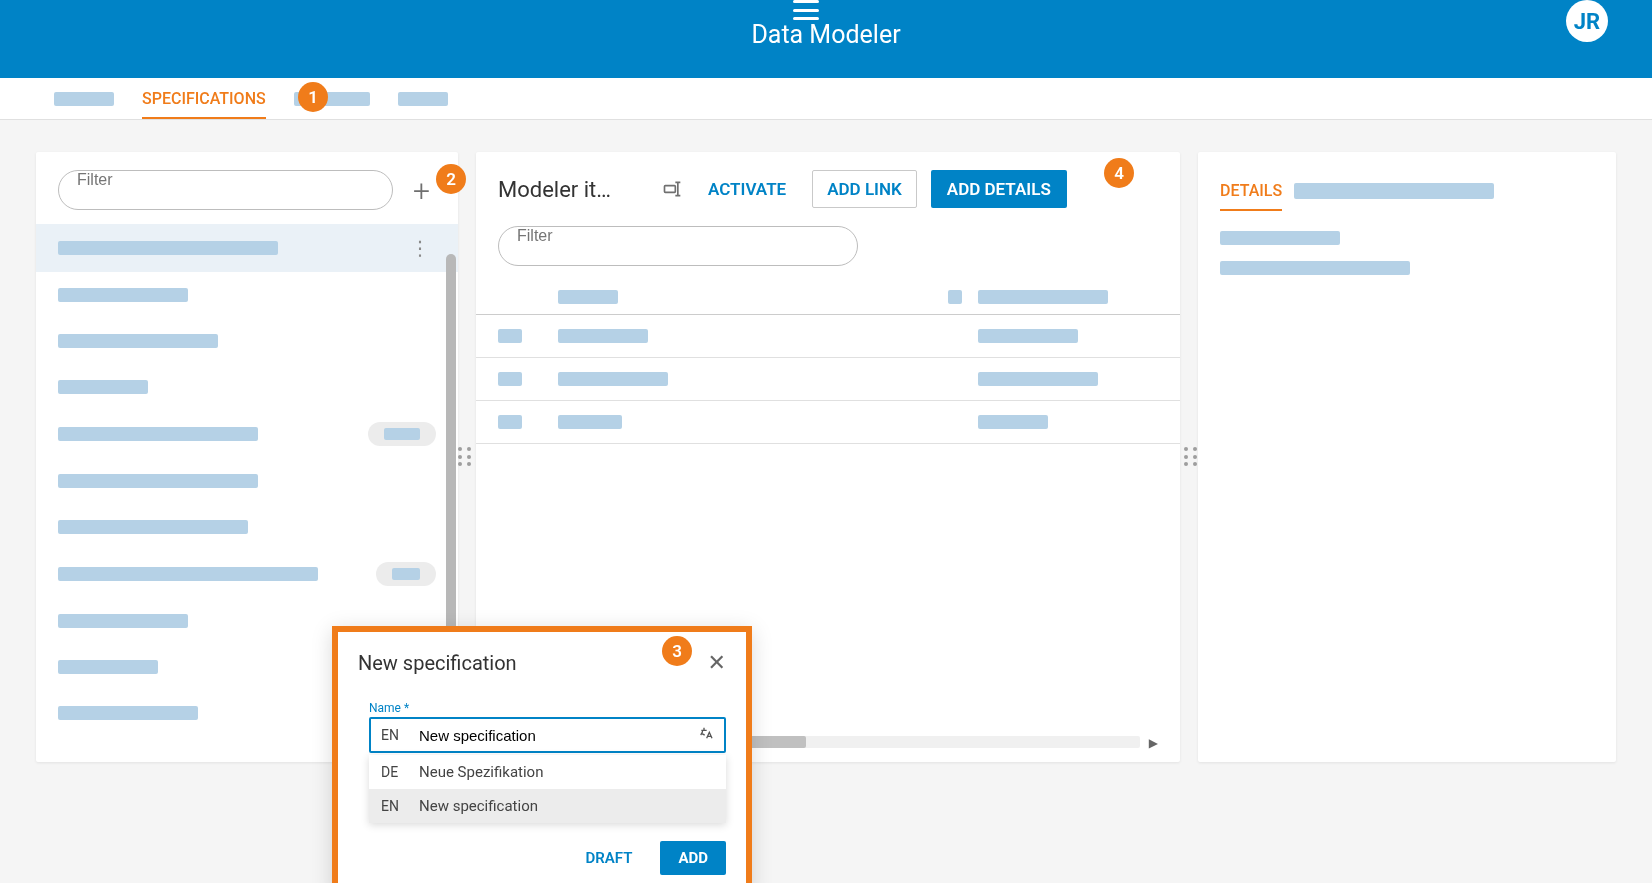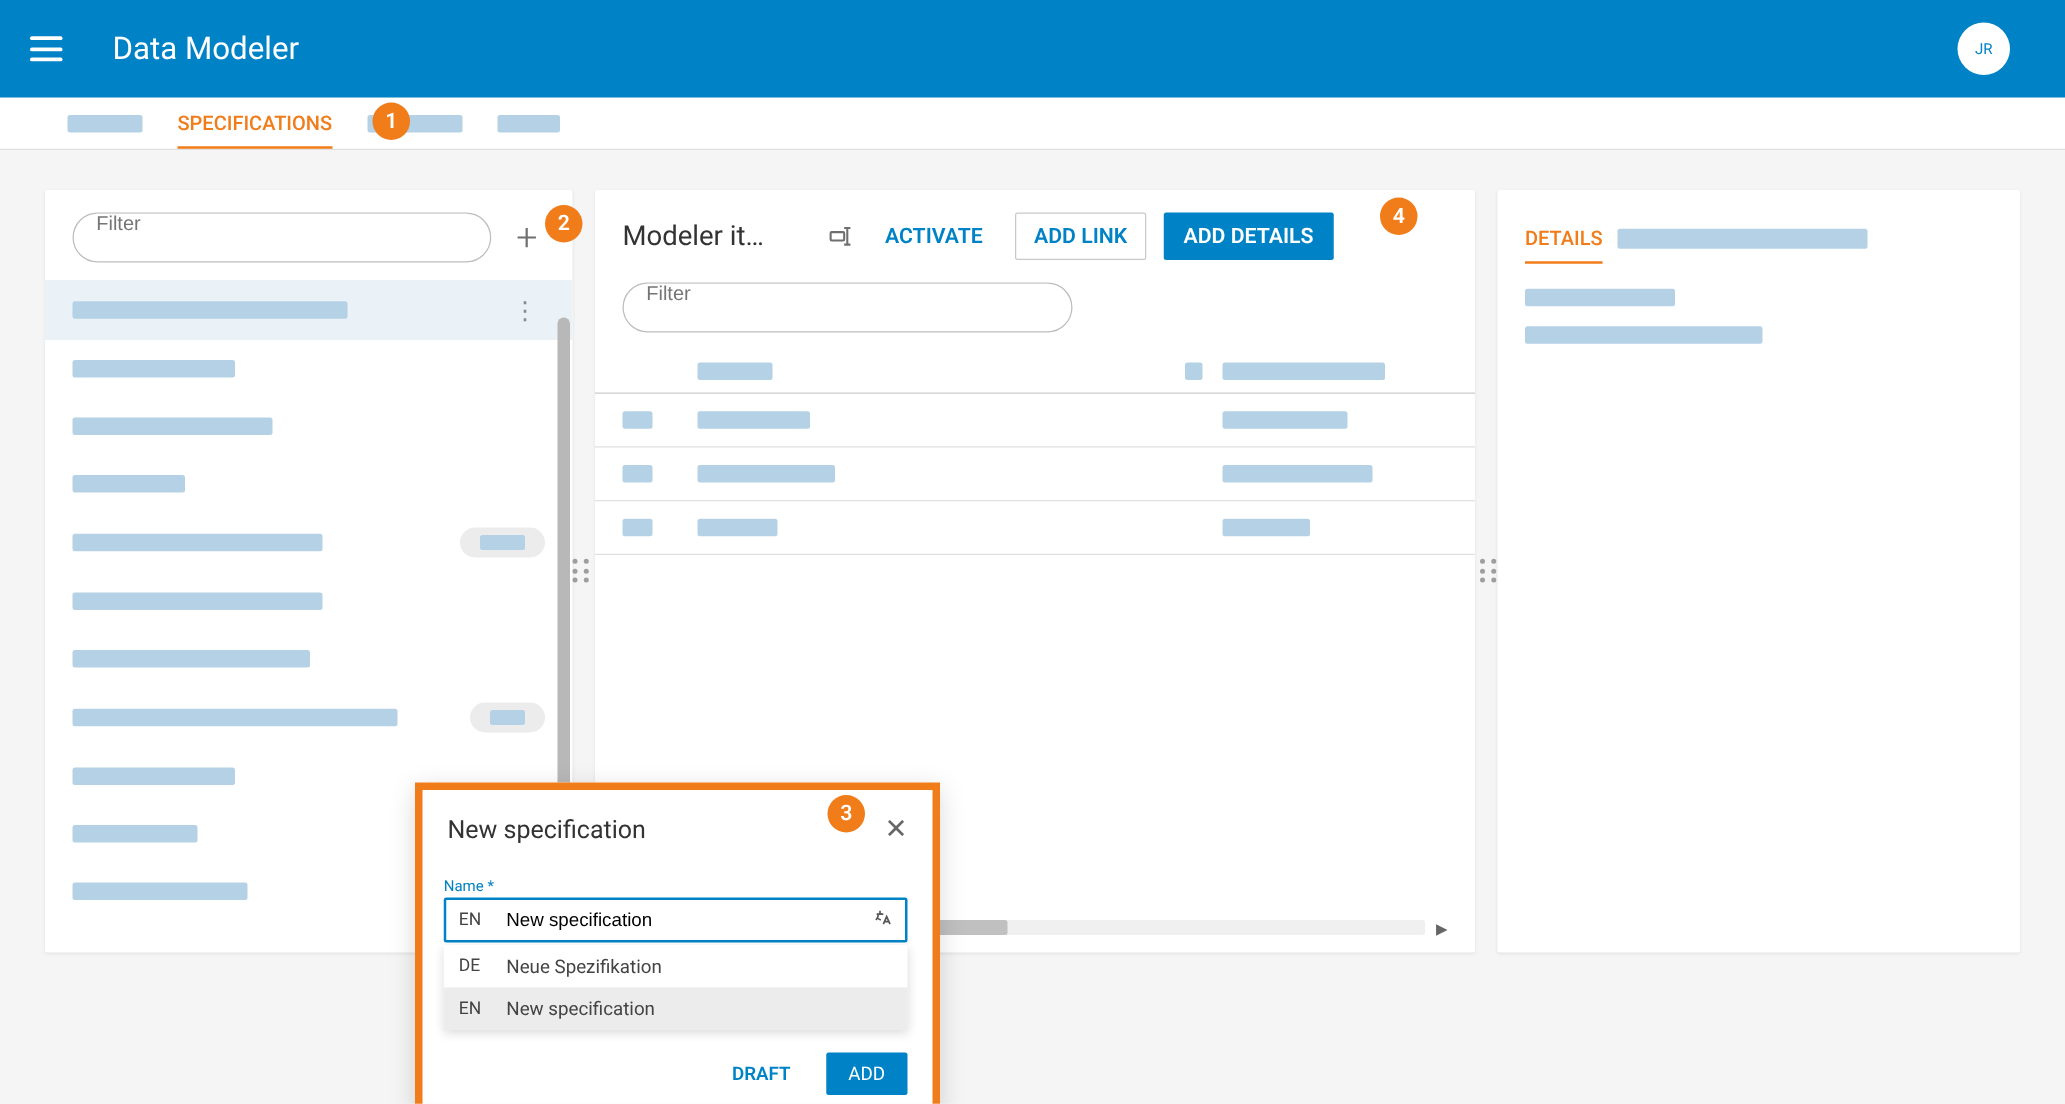--- a/index.html
+++ b/index.html
@@ -1,21 +1,21 @@
 <!DOCTYPE html>
 <html><head>
 <meta charset="utf-8">
 <style>
 * { box-sizing: border-box; margin: 0; padding: 0; }
 body { font-family: -apple-system, "Segoe UI", Roboto, sans-serif; background: #f5f5f5; width: 1652px; height: 883px; overflow: hidden; position: relative; }
-.header { background: #0083c6; height: 78px; display: flex; align-items: center; padding: 0 24px; color: #fff; position: relative; }
+.header { background: #0083c6; height: 78px; display: flex; align-items: center; padding: 0 24px; color: #fff; position: relative; flex-direction: column; }
 .hamburger { width: 26px; height: 20px; display: flex; flex-direction: column; justify-content: space-between; cursor: pointer; margin-right: 40px; }
 .hamburger span { height: 3px; background: #fff; border-radius: 2px; }
 .app-title { font-size: 25px; font-weight: 400; }
-.avatar { position: absolute; right: 44px; width: 42px; height: 42px; background: #fff; border-radius: 50%; color: #0083c6; display: flex; align-items: center; justify-content: center; font-size: 12px; font-weight: 400; }
+.avatar { position: absolute; right: 44px; width: 42px; height: 42px; background: #fff; border-radius: 50%; color: #0083c6; display: flex; align-items: center; justify-content: center; font-size: 22px; font-weight: 700; }
 .tabbar { background: #fff; height: 42px; display: flex; align-items: center; padding: 0 54px; border-bottom: 1px solid #e0e0e0; gap: 28px; }
 .tab-placeholder { background: #b5d1e6; height: 14px; border-radius: 2px; }
 .tab-active { color: #f07c1a; font-size: 16px; font-weight: 500; position: relative; padding: 11px 0; }
 .tab-active::after { content: ''; position: absolute; bottom: 0; left: 0; right: 0; height: 2px; background: #f07c1a; }
 .workspace { display: flex; padding: 32px 36px; gap: 18px; height: calc(100% - 120px); }
 .panel { background: #fff; border-radius: 2px; box-shadow: 0 1px 3px rgba(0,0,0,0.08); position: relative; }
 .panel-left { width: 422px; height: 610px; }
 .panel-mid { flex: 1; height: 610px; }
 .panel-right { width: 418px; height: 610px; }
 .panel-head { padding: 18px 22px 14px 22px; display: flex; align-items: center; gap: 14px; }
@@ -54,32 +54,32 @@
 .hscroll { position: absolute; bottom: 14px; left: 22px; right: 40px; height: 12px; background: #f0f0f0; border-radius: 2px; }
 .hscroll-thumb { position: absolute; left: 0; width: 48%; height: 100%; background: #c0c0c0; border-radius: 2px; }
 .hscroll-arrow { position: absolute; right: 22px; bottom: 12px; color: #666; font-size: 12px; }
 .right-tabs { padding: 18px 22px 10px 22px; display: flex; align-items: center; gap: 12px; }
 .details-items { padding: 10px 22px; display: flex; flex-direction: column; gap: 16px; }
 .callout { position: absolute; width: 30px; height: 30px; background: #f07c1a; color: #fff; border-radius: 50%; display: flex; align-items: center; justify-content: center; font-size: 17px; font-weight: 600; z-index: 50; }
 .dialog-wrap { position: absolute; left: 332px; top: 626px; width: 420px; border: 6px solid #f07c1a; background: #fff; z-index: 40; box-shadow: 0 4px 20px rgba(0,0,0,0.15); }
 .dialog-head { display: flex; align-items: center; justify-content: space-between; padding: 18px 20px 10px 20px; }
 .dialog-title { font-size: 20px; color: #333; }
 .close-x { font-size: 22px; color: #666; cursor: pointer; }
-.dialog-body { padding: 16px 20px 4px 17px; }
+.dialog-body { padding: 16px 20px 4px 31px; }
 .field-label { font-size: 12px; color: #0083c6; margin-bottom: 2px; display: block; }
 .input-box { border: 2px solid #0083c6; border-radius: 2px; display: flex; align-items: center; padding: 6px 10px; gap: 10px; }
 .lang-tag { font-size: 14px; color: #444; width: 28px; }
 .input-box input { border: none; outline: none; flex: 1; font-size: 15px; }
 .translate-icon { color: #555; font-size: 16px; cursor: pointer; }
 .dropdown { background: #fff; box-shadow: 0 2px 8px rgba(0,0,0,0.15); margin-top: 2px; }
 .dd-row { display: flex; align-items: center; padding: 8px 12px; gap: 10px; font-size: 15px; color: #444; cursor: pointer; }
 .dd-row.hl { background: #ececec; }
 .dialog-foot { display: flex; justify-content: flex-end; gap: 14px; padding: 14px 20px 16px 20px; }
 .btn-cancel { color: #0083c6; font-size: 15px; font-weight: 600; padding: 8px 14px; cursor: pointer; }
-.btn-add { background: #0083c6; color: #fff; font-size: 15px; font-weight: 400; padding: 8px 18px; border-radius: 2px; cursor: pointer; }
+.btn-add { background: #0083c6; color: #fff; font-size: 15px; font-weight: 700; padding: 8px 18px; border-radius: 2px; cursor: pointer; }
 </style>
 </head>
 <body>
 
 <div class="header">
   <div class="hamburger">
       <span></span>
       <span></span>
       <span></span>
     </div>

